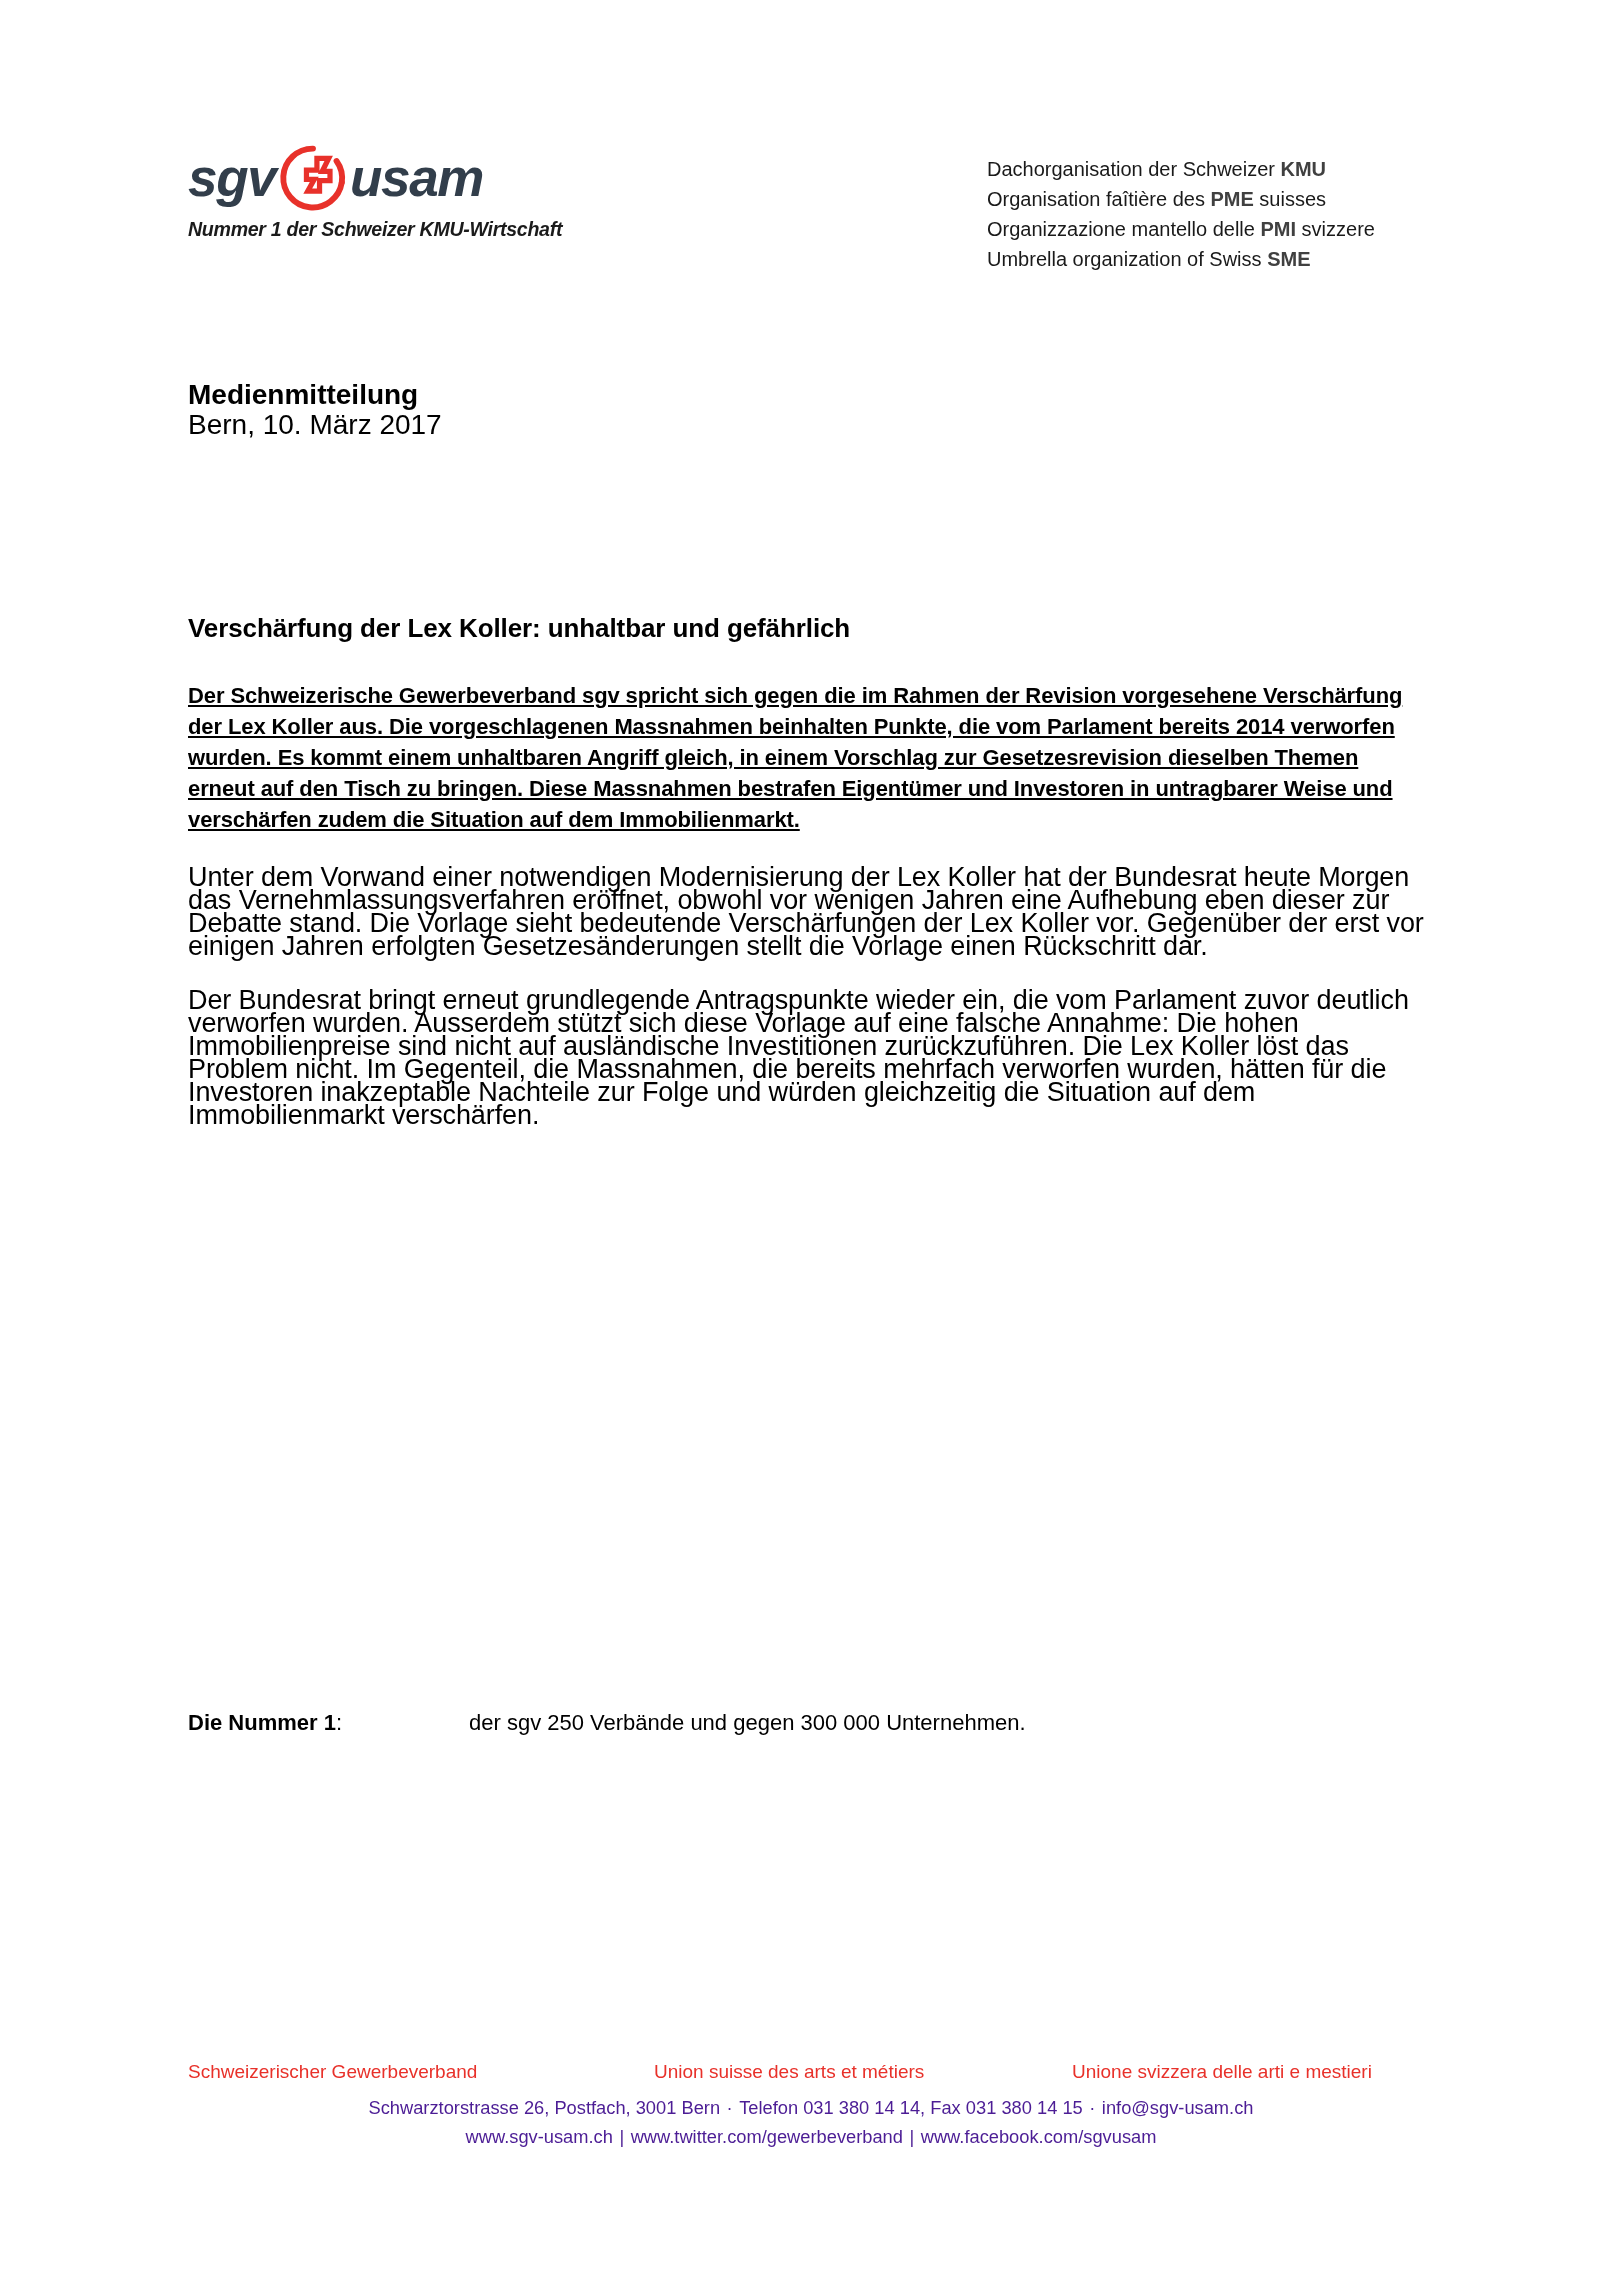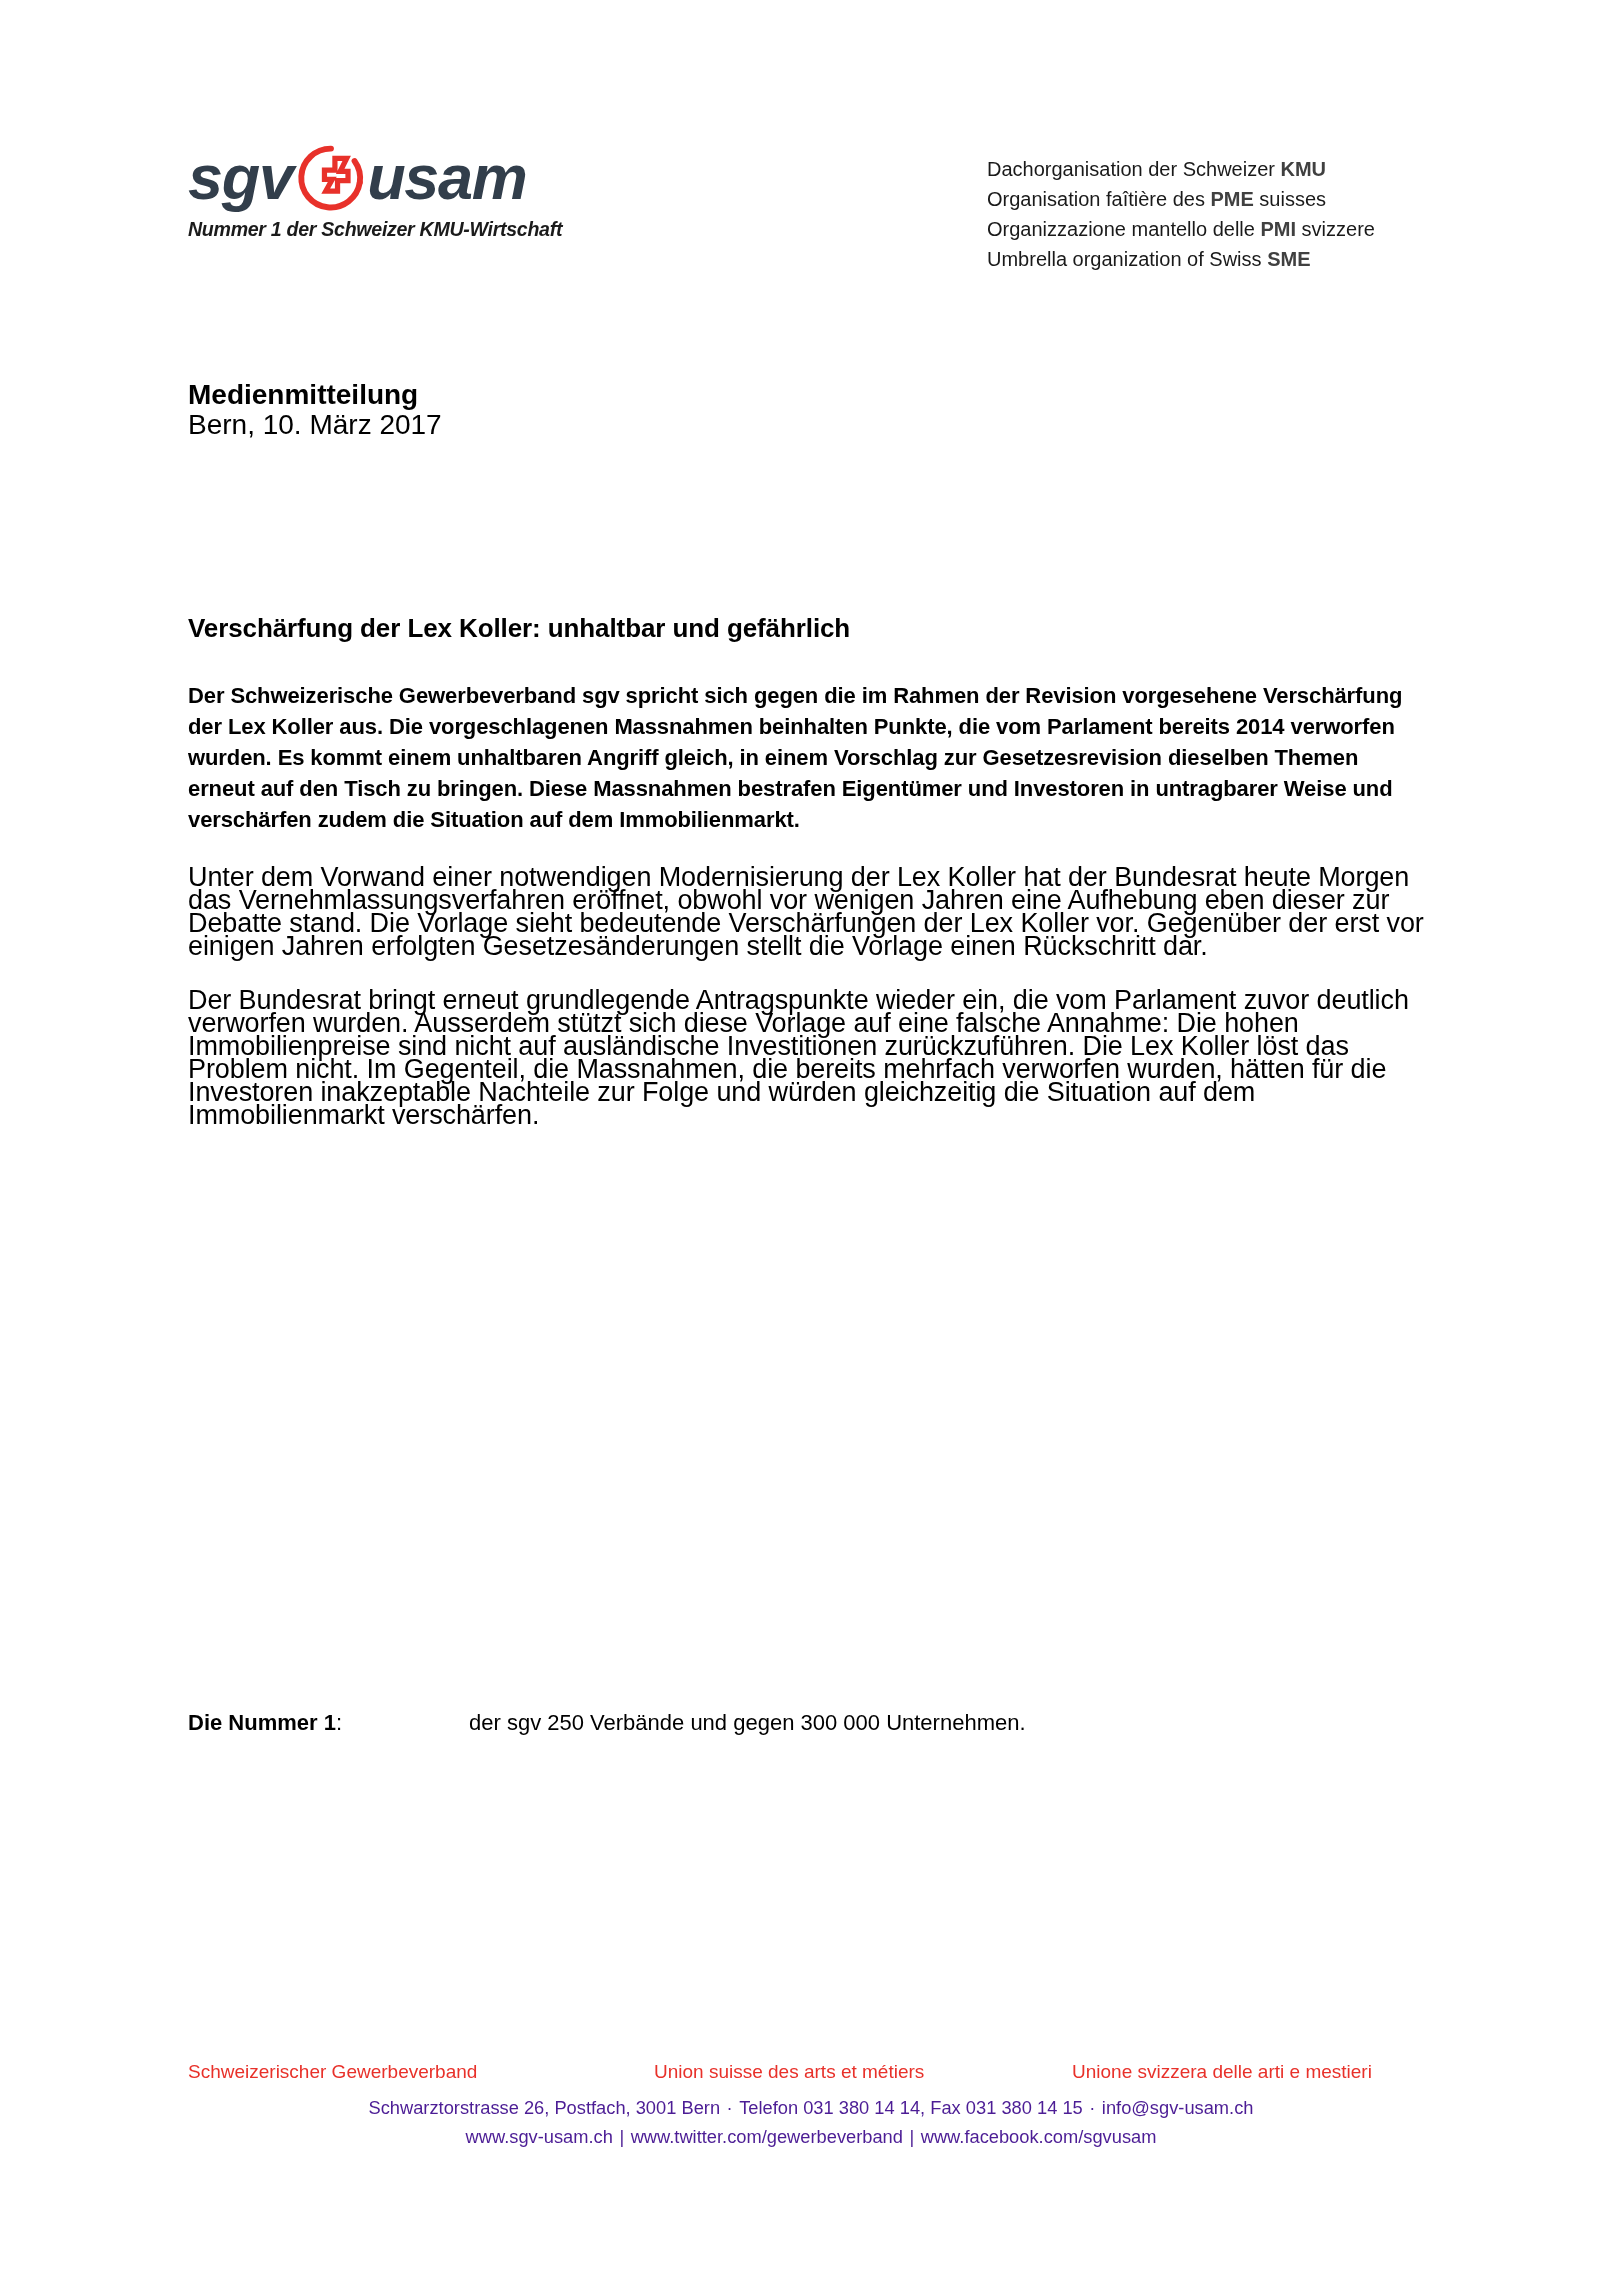--- a/index.html
+++ b/index.html
@@ -41,21 +41,21 @@
   }
 
   .logo-wordmark {
     display: flex;
     align-items: center;
     height: 73px;
     font-family: "DejaVu Sans", sans-serif;
   }
 
   .logo-sgv, .logo-usam {
-    font-size: 63px;
+    font-size: 53px;
     font-weight: 700;
     font-style: italic;
     letter-spacing: -1.3px;
     color: #323e4b;
     line-height: 1;
     font-family: "Liberation Sans", sans-serif;
   }
   .logo-sgv { margin-right: 2.6px; }
   .logo-usam { margin-left: 1.3px; }
 
@@ -118,20 +118,21 @@
     letter-spacing: -0.1px;
   }
 
   .lead {
     font-size: 22px;
     font-weight: 700;
     line-height: 31px;
     margin: 0 0 31px 0;
     text-align: left;
     letter-spacing: -0.1px;
+    text-decoration: underline;
   }
 
   .body-para {
     font-size: 27px;
     font-weight: 400;
     line-height: 23px;
     margin: 11px 0 31px 0;
     letter-spacing: -0.1px;
   }
 

